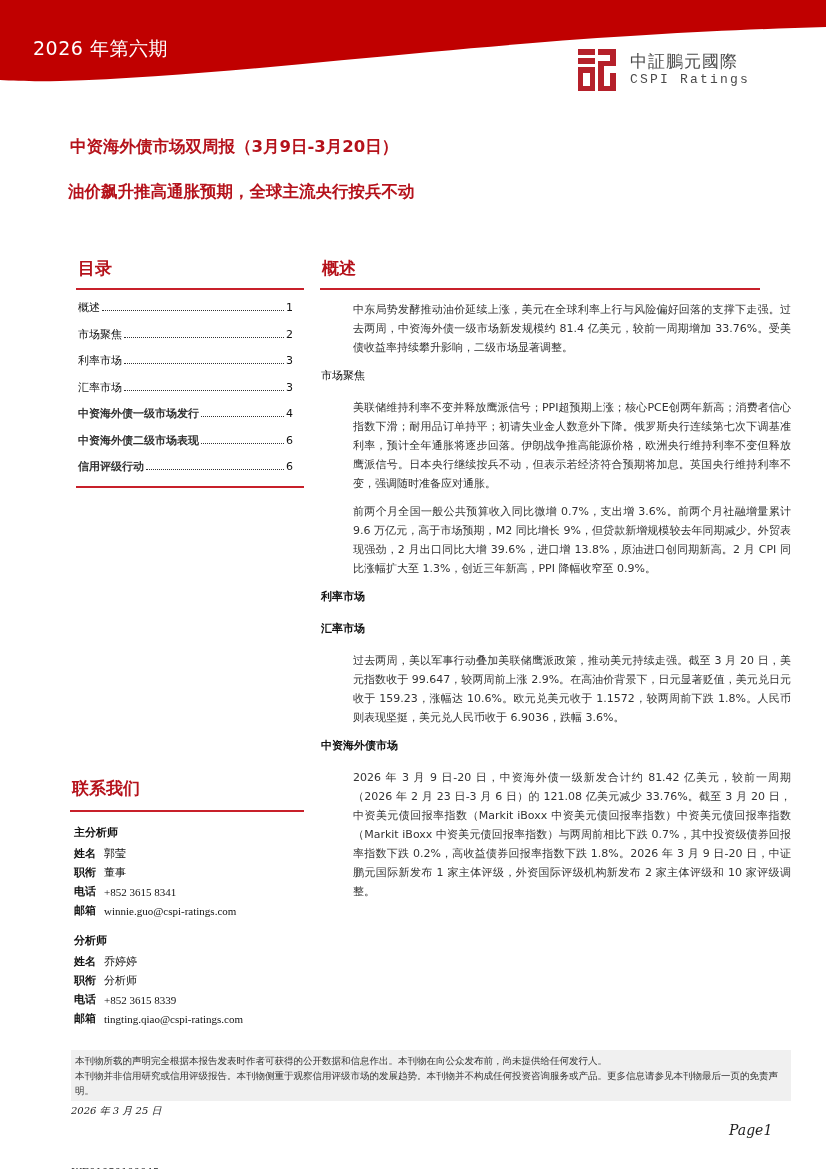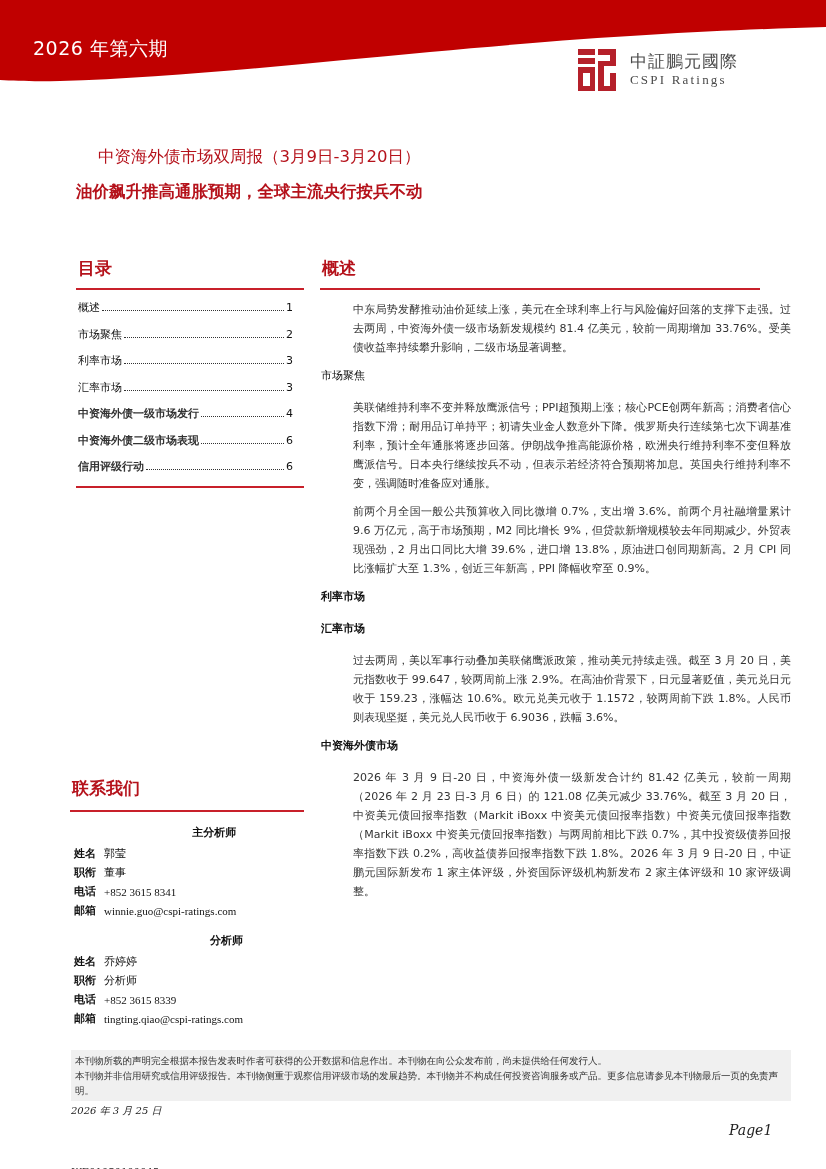--- a/index.html
+++ b/index.html
@@ -6,37 +6,37 @@
   html, body { width: 826px; height: 1169px; background: #ffffff; overflow: hidden; }
   body { position: relative; font-family: "DejaVu Sans", "Liberation Sans", sans-serif; color: #1a1a1a; }
 
   .banner { position: absolute; left: 0; top: 0; width: 826px; height: 90px; }
   .banner svg { display: block; }
   .issue-title { position: absolute; left: 33px; top: 36px; font-size: 19px; color: #ffffff; letter-spacing: 0.5px; }
 
   .logo { position: absolute; left: 576px; top: 47px; width: 180px; height: 46px; }
   .logo-mark { position: absolute; left: 2px; top: 2px; }
   .logo-cn { position: absolute; left: 54px; top: 3px; font-size: 17px; color: #4a4a4a; letter-spacing: 1px; white-space: nowrap; }
-  .logo-en { position: absolute; left: 54px; top: 25px; font-size: 13px; color: #4a4a4a; letter-spacing: 2.2px; white-space: nowrap; font-family: Liberation Serif, serif; }
+  .logo-en { position: absolute; left: 54px; top: 25px; font-size: 13px; color: #4a4a4a; letter-spacing: 2.2px; white-space: nowrap; font-family: Liberation Mono, monospace; }
 
-  .report-title { position: absolute; left: 70px; top: 146px; font-size: 16.5px; color: #b5121b; font-weight: normal; white-space: nowrap; margin-left: 28px; }
-  .report-subtitle { position: absolute; left: 76px; top: 181px; font-size: 16.5px; color: #b5121b; font-weight: bold; white-space: nowrap; }
+  .report-title { position: absolute; left: 70px; top: 136px; font-size: 16.5px; color: #b5121b; font-weight: bold; white-space: nowrap; }
+  .report-subtitle { position: absolute; left: 68px; top: 181px; font-size: 16.5px; color: #b5121b; font-weight: bold; white-space: nowrap; }
 
   .section-head { position: absolute; font-size: 17px; color: #b5121b; font-weight: bold; }
   .rule { position: absolute; height: 2px; background: #c8202a; }
 
   .toc { position: absolute; left: 78px; top: 300px; width: 215px; }
   .toc-item { display: flex; align-items: baseline; height: 26.5px; font-size: 11px; color: #111; cursor: pointer; }
   .toc-item .lbl { white-space: nowrap; }
   .toc-item .dots { flex: 1; border-bottom: 1.5px dotted #333; margin: 0 2px 3px 2px; }
   .toc-item .pg { white-space: nowrap; }
   .toc-item.bold .lbl { font-weight: bold; color: #333; }
 
   .contact { position: absolute; left: 74px; font-size: 11px; color: #111; }
-  .contact .role { font-weight: bold; margin-bottom: 3px; height: 16px; text-align: right; }
+  .contact .role { font-weight: bold; margin-bottom: 3px; height: 16px; }
   .contact .row { display: flex; height: 19px; align-items: center; }
   .contact .k { width: 30px; font-weight: bold; }
   .contact .v { margin-left: 0; font-family: Liberation Serif, serif; }
 
   .body-col { position: absolute; left: 321px; top: 300px; width: 470px; font-size: 11px; line-height: 19px; color: #333; text-align: justify; }
   .body-col p { margin-bottom: 9px; margin-left: 32px; }
   .body-col h3 { font-size: 11px; font-weight: normal; color: #111; margin: 6px 0 13px 0; }
   .body-col h3.strong { font-weight: bold; }
 
   .disclaimer { position: absolute; left: 71px; top: 1050px; width: 720px; background: #f0f0f0; padding: 3px 4px; font-size: 9.5px; line-height: 15px; color: #333; }

